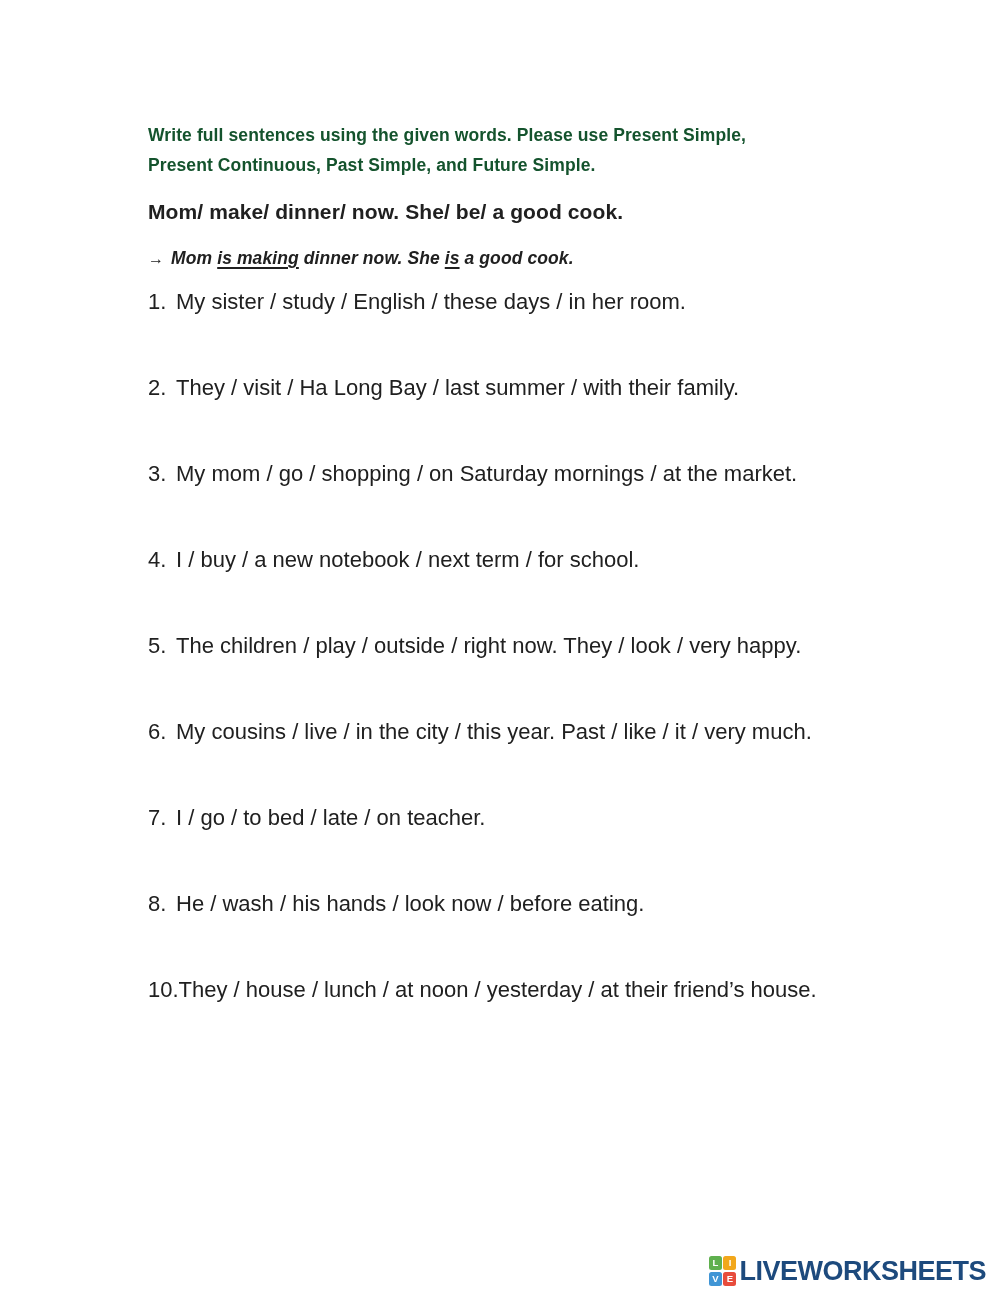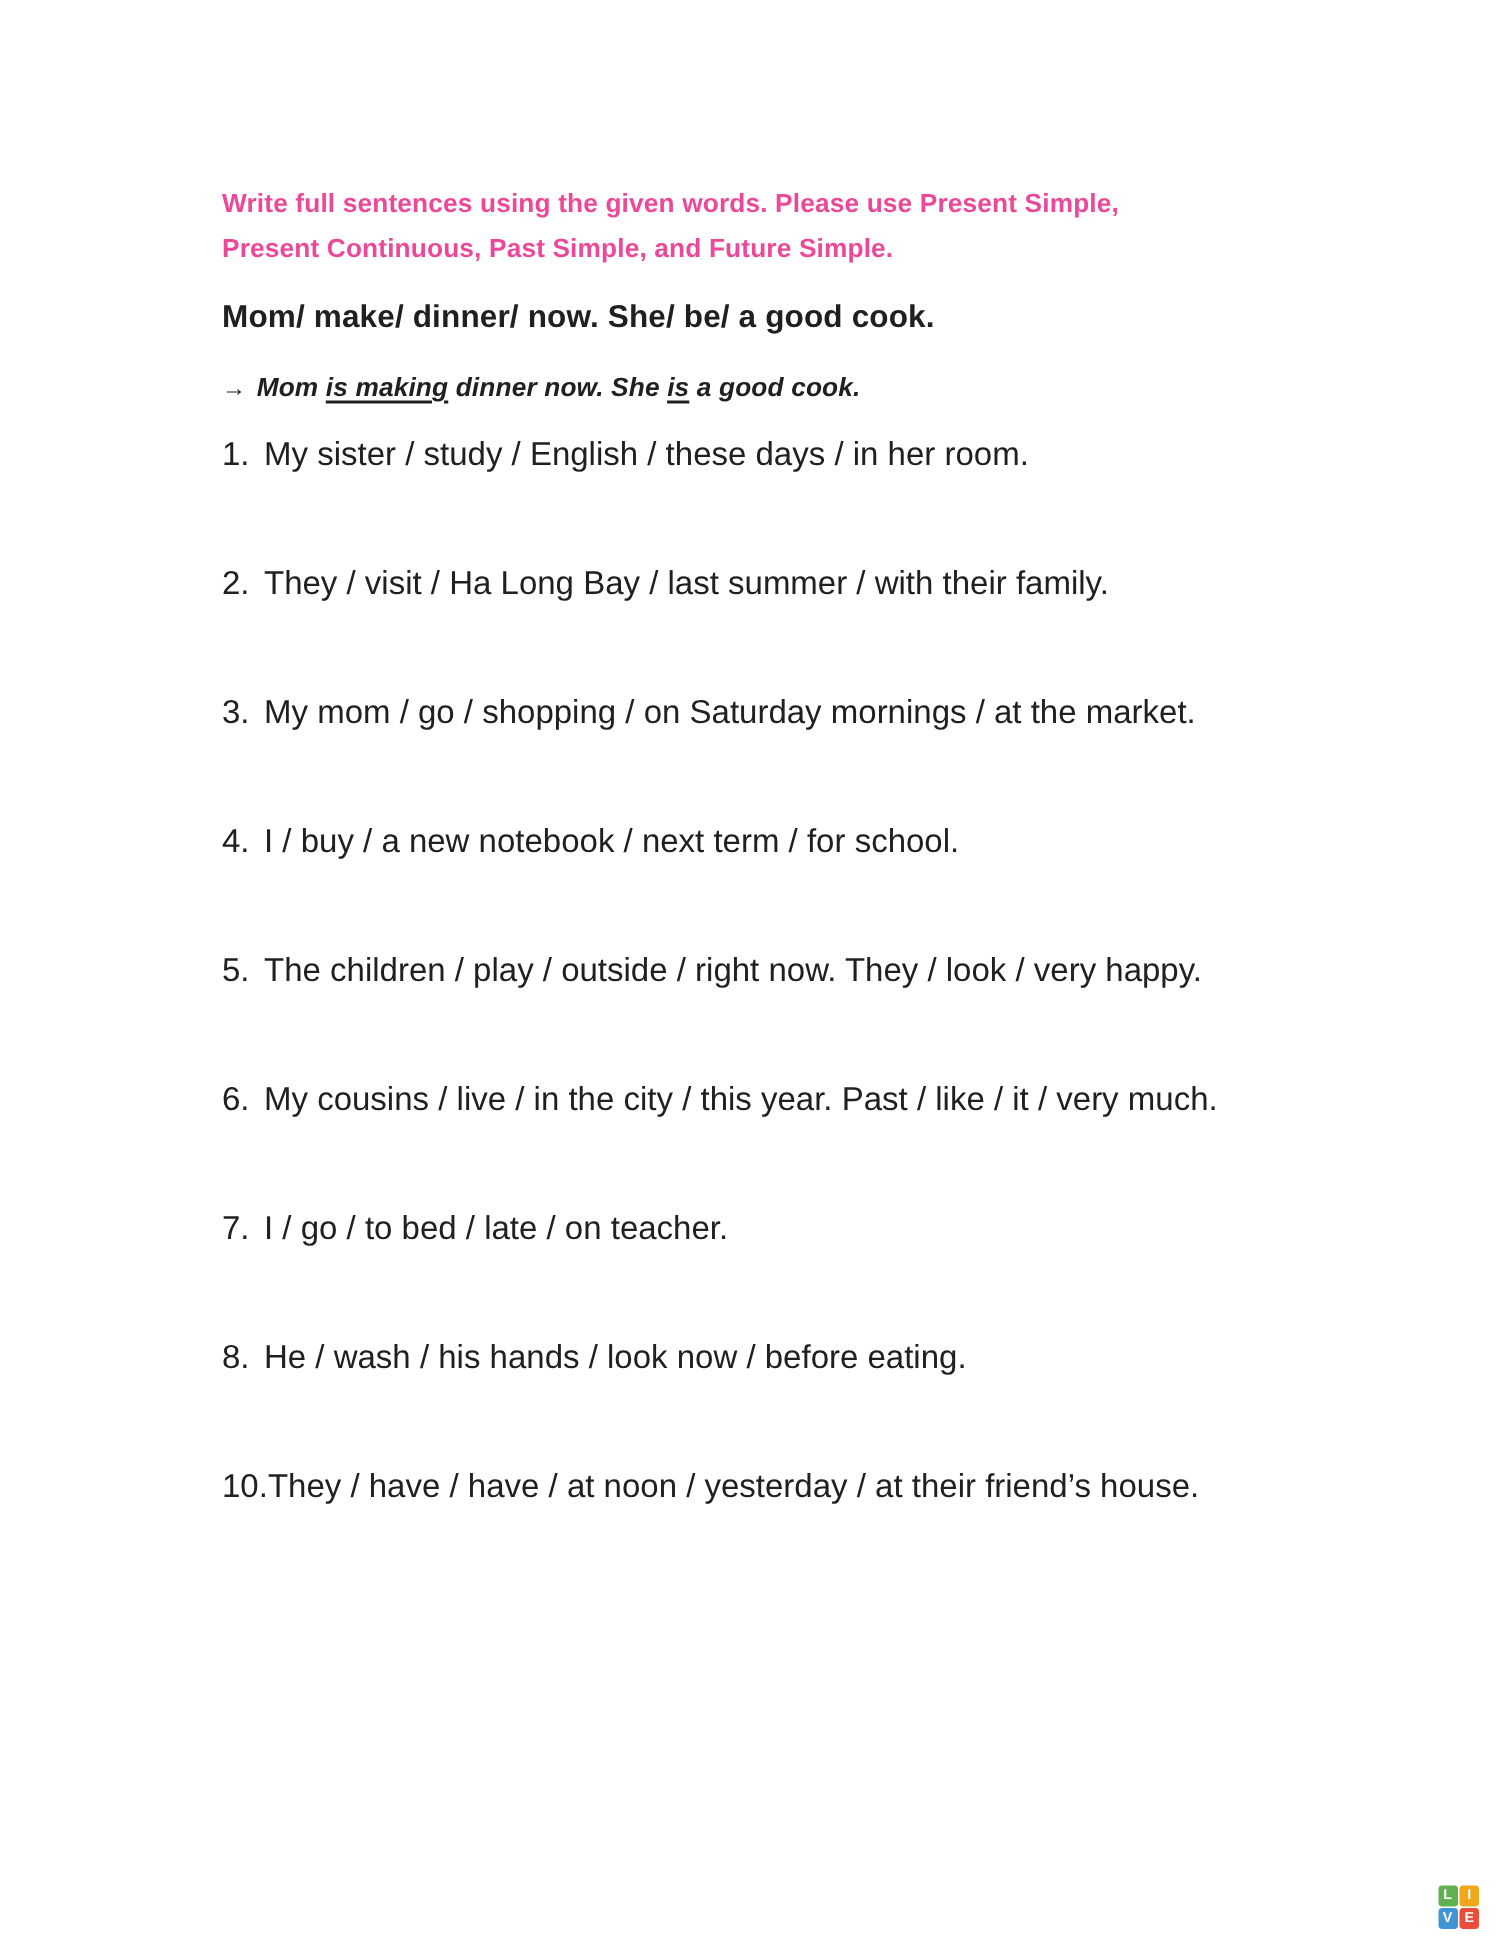--- a/index.html
+++ b/index.html
@@ -90,44 +90,45 @@
     line-height: 30px;
     font-family: "Liberation Sans", sans-serif;
   }
 </style>
 </head>
 <body>
 
 <div class="page">
   <div class="content">
 
-    <div class="instructions" style="color: #ec4899;">
+    <div class="instructions" style="color: #14532d;">
       <div>Write full sentences using the given words. Please use Present Simple,</div>
       <div>Present Continuous, Past Simple, and Future Simple.</div>
     </div>
 
     <div class="example-prompt">Mom/ make/ dinner/ now. She/ be/ a good cook.</div>
 
     <div class="example-answer"><span class="arrow">→</span><span>Mom </span><span class="u">is making</span><span> dinner now. She </span><span class="u">is</span><span> a good cook.</span></div>
 
     <div class="exercises">
       <div class="exercise"><span class="num">1.</span><span>My sister / study / English / these days / in her room.</span></div>
       <div class="exercise"><span class="num">2.</span><span>They / visit / Ha Long Bay / last summer / with their family.</span></div>
       <div class="exercise"><span class="num">3.</span><span>My mom / go / shopping / on Saturday mornings / at the market.</span></div>
       <div class="exercise"><span class="num">4.</span><span>I / buy / a new notebook / next term / for school.</span></div>
       <div class="exercise"><span class="num">5.</span><span>The children / play / outside / right now. They / look / very happy.</span></div>
       <div class="exercise"><span class="num">6.</span><span>My cousins / live / in the city / this year. Past / like / it / very much.</span></div>
       <div class="exercise"><span class="num">7.</span><span>I / go / to bed / late / on teacher.</span></div>
       <div class="exercise"><span class="num">8.</span><span>He / wash / his hands / look now / before eating.</span></div>
-      <div class="exercise"><span class="num">10.</span><span>They / have / have / at noon / yesterday / at their friend’s house.</span></div>
+      <div class="exercise"><span class="num">10.</span><span>They / house / lunch / at noon / yesterday / at their friend’s house.</span></div>
     </div>
 
   </div>
 
   <div class="footer">
     <div class="logo-grid">
       <span class="tile" style="background-color: rgb(95, 176, 78);">L</span>
       <span class="tile" style="background-color: rgb(242, 167, 27);">I</span>
       <span class="tile" style="background-color: rgb(64, 149, 213);">V</span>
       <span class="tile" style="background-color: rgb(231, 76, 60);">E</span>
     </div>
+    <div class="wordmark" style="color: rgb(29, 74, 125);">LIVEWORKSHEETS</div>
   </div>
 </div>
 
 </body></html>

